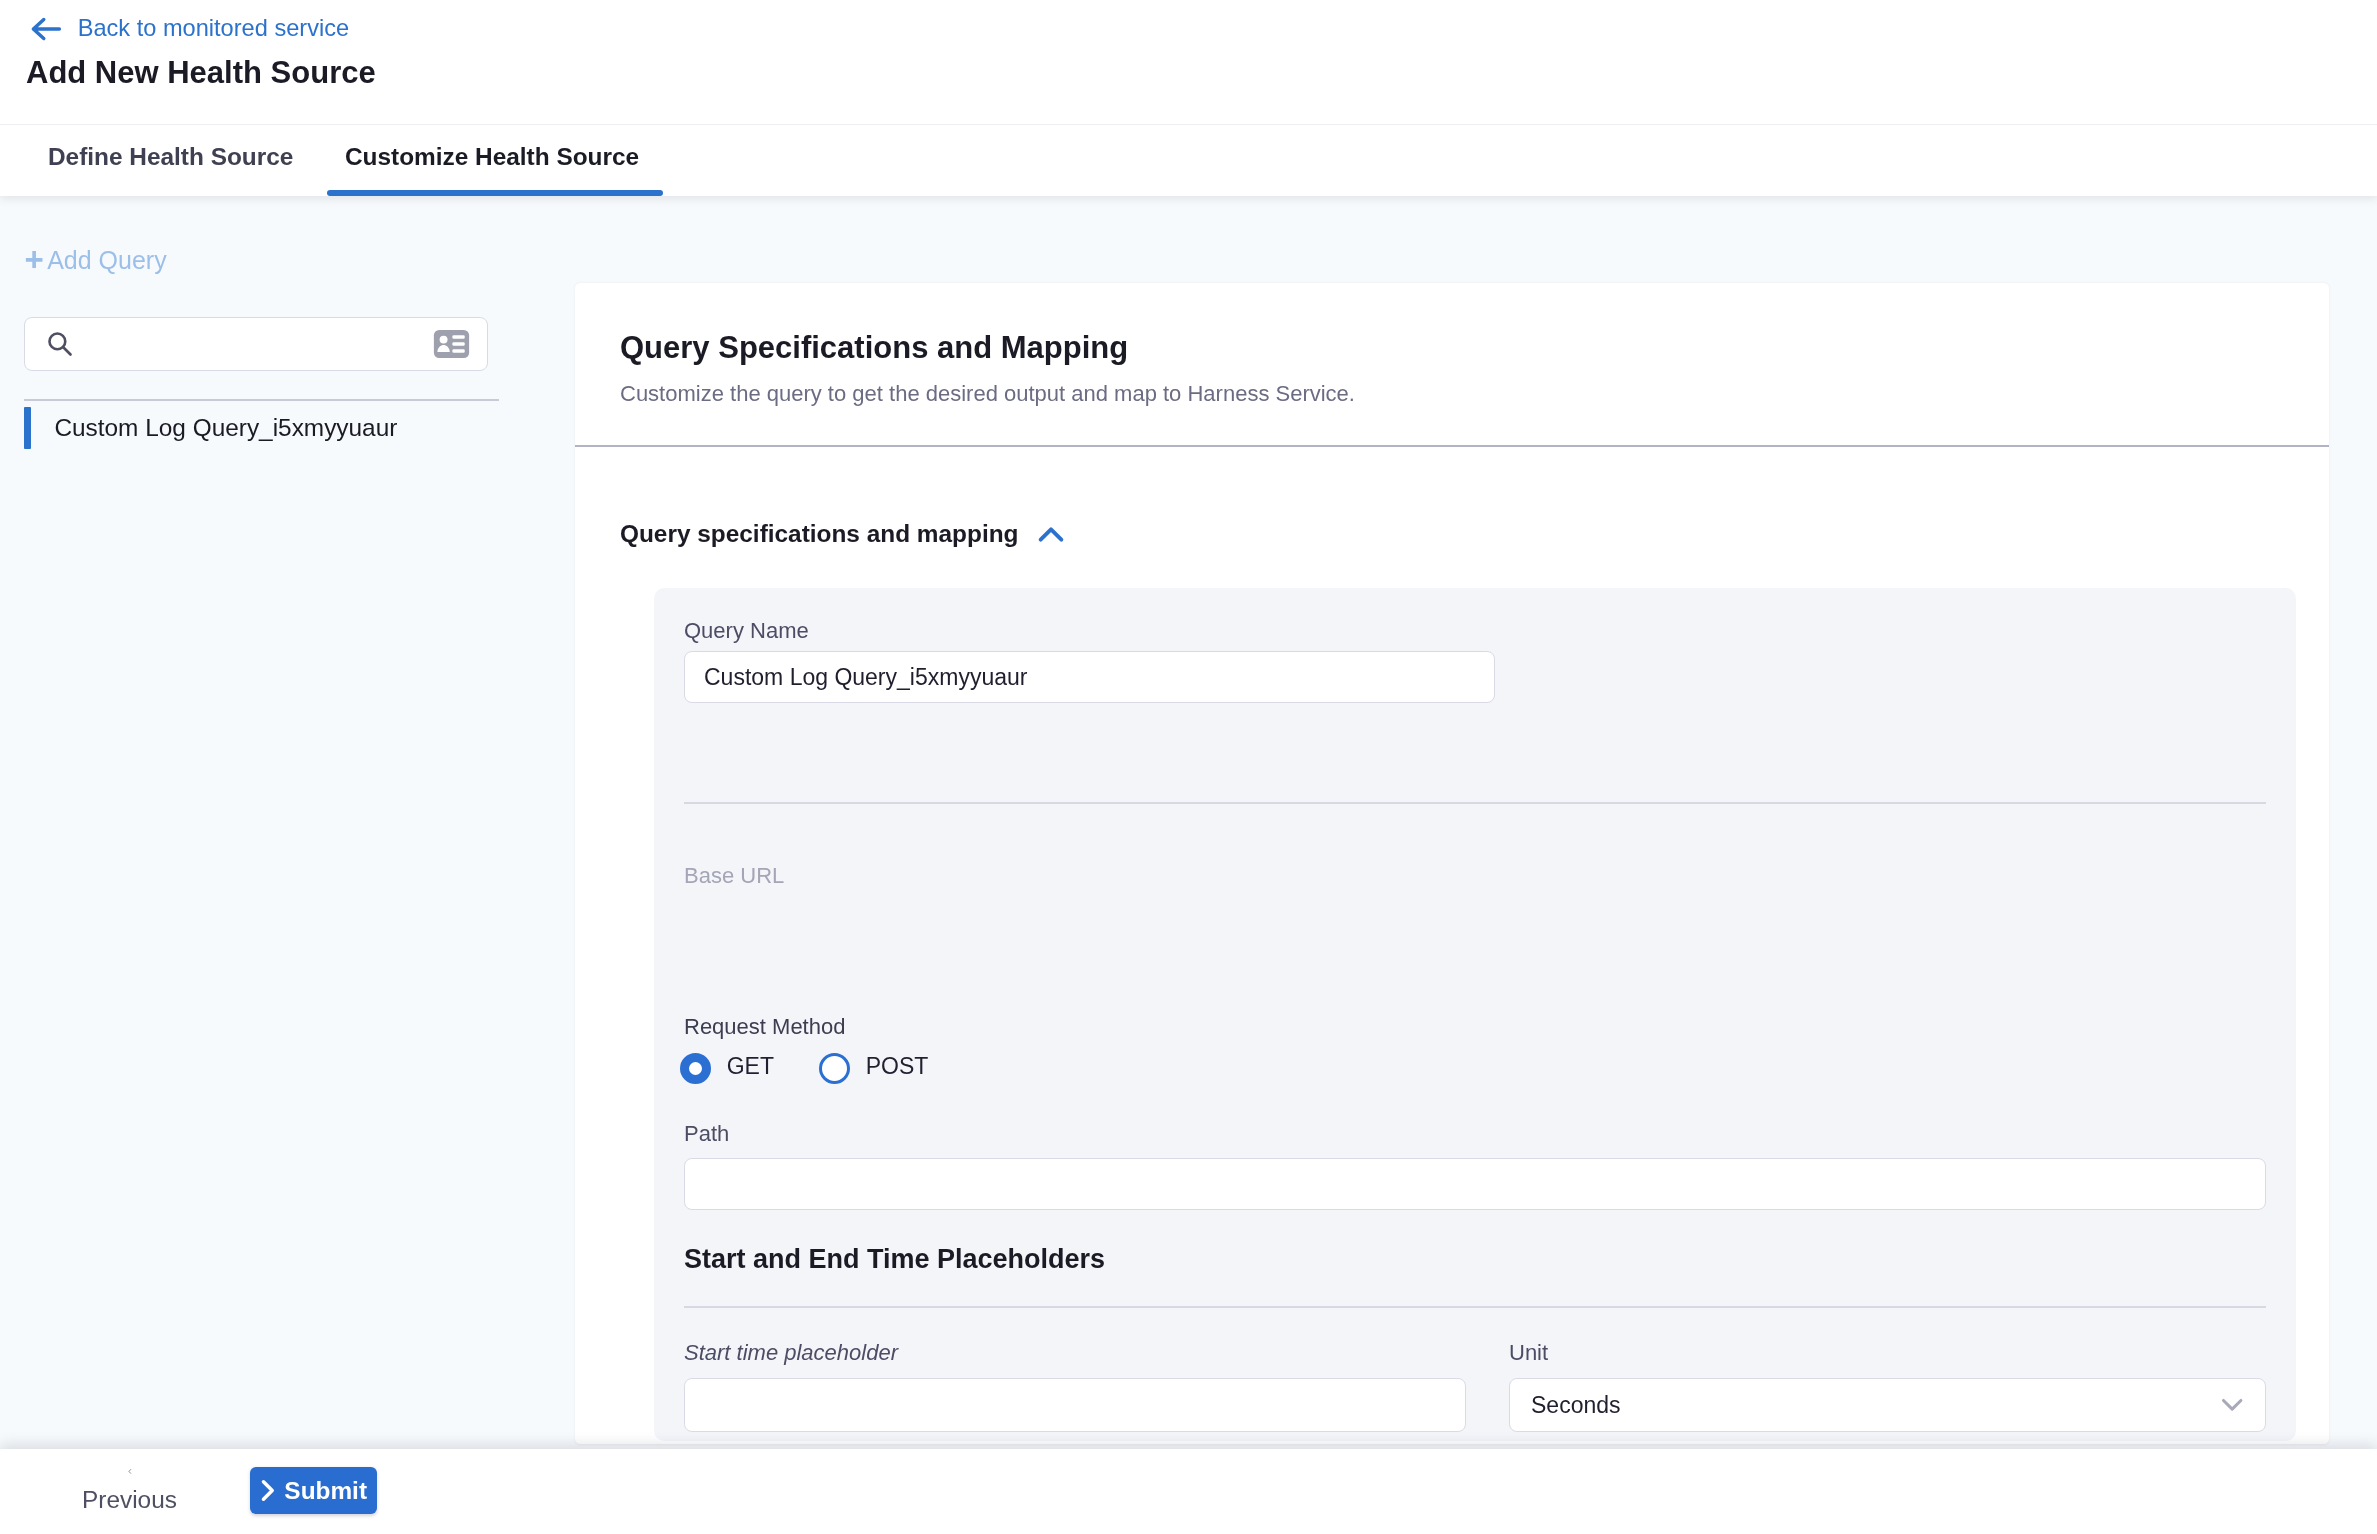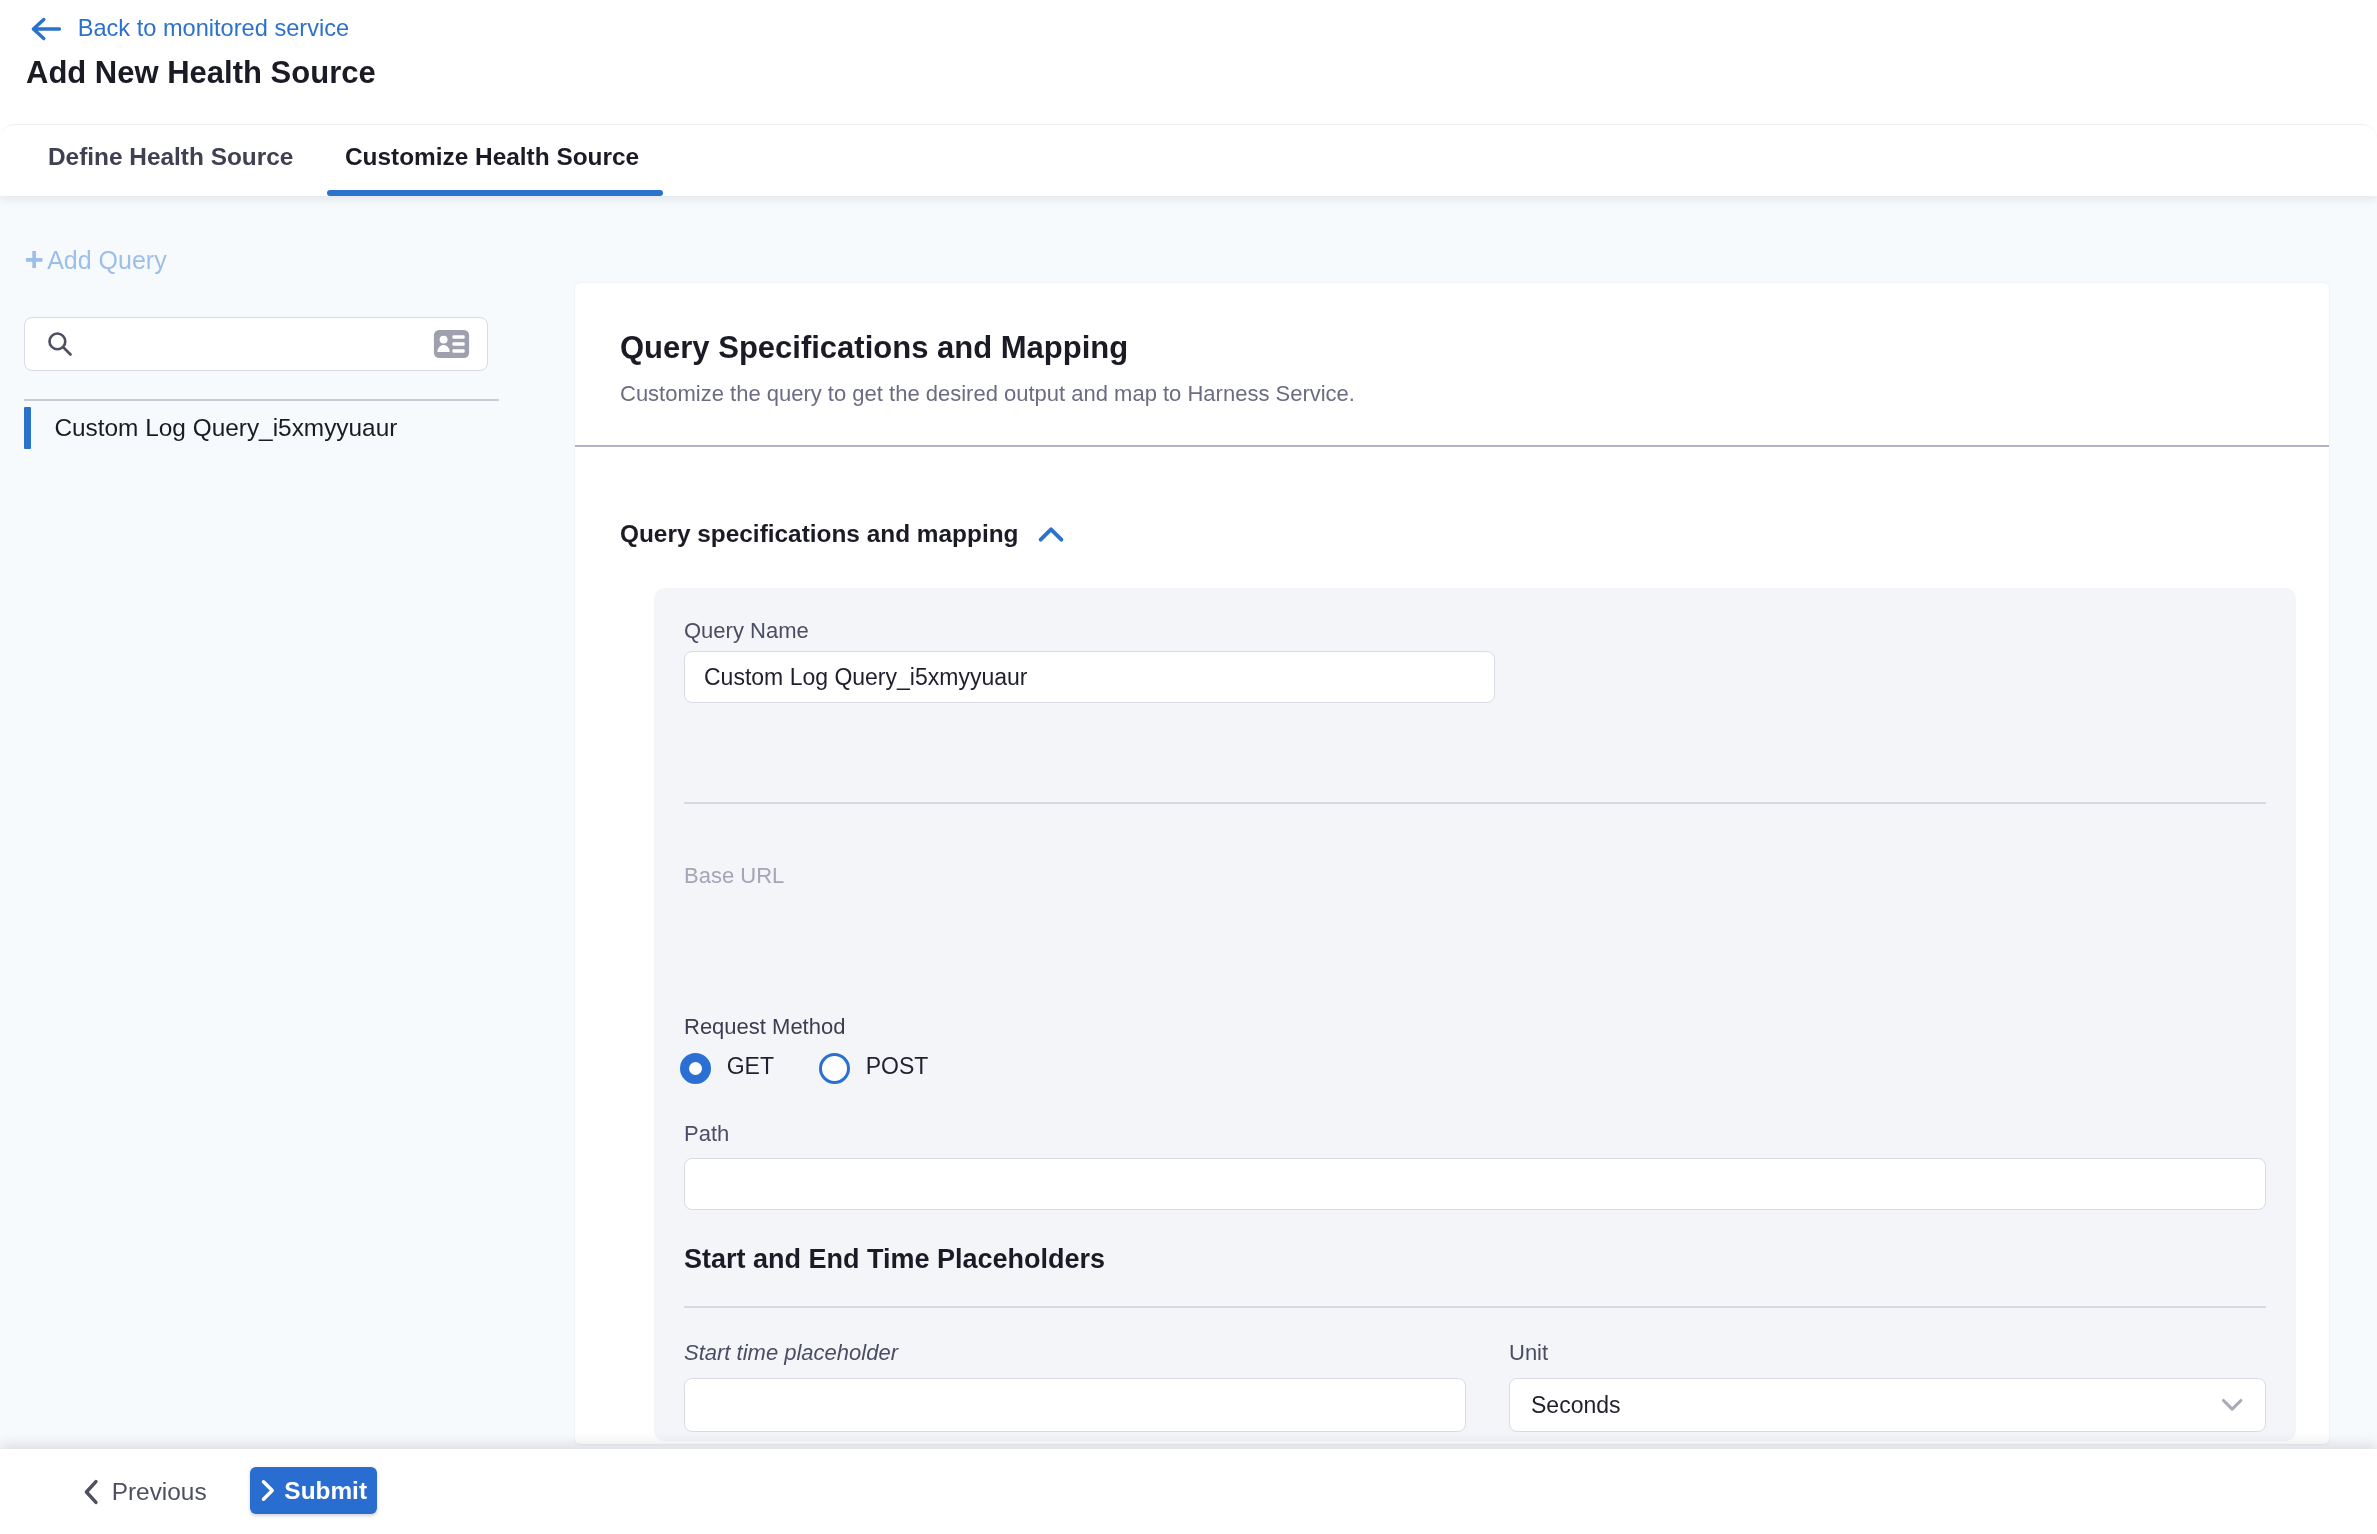--- a/index.html
+++ b/index.html
@@ -23,21 +23,20 @@
     display: flex; align-items: center; gap: 15.7px; cursor: pointer;
   }
   .back-row .back-text { font-size: 23.6px; color: #2b72cd; }
   .page-title {
     position: absolute; left: 26px; top: 55px;
     font-size: 31px; font-weight: 700; color: #1b1b26;
   }
   .tabs-row {
     position: absolute; left: 0; top: 124px; width: 100%; height: 72px;
     border-top: 0.9px solid #eceef2;
-    border-radius: 15px;
   }
   .tab {
     position: absolute; top: 17.5px; font-size: 24.4px; cursor: pointer; white-space: nowrap;
   }
   .tab.inactive { left: 48px; color: #3f4052; font-weight: 600; }
   .tab.active   { left: 345px; color: #1b1b26; font-weight: 700; }
   .tab-underline {
     position: absolute; left: 327px; top: 65px; width: 336px; height: 6.1px;
     background: #2b72cd; border-radius: 3.5px;
   }
@@ -118,21 +117,21 @@
 
   
   .bottom-bar {
     position: absolute; left: 0; top: 1449px; width: 100%; height: 86px;
     background: #ffffff; z-index: 6;
     box-shadow: 0 -5.2px 12.2px rgba(96,97,112,0.18);
   }
   .prev-button {
     position: absolute; left: 75px; top: 20px; height: 45px;
     display: flex; align-items: center; gap: 12.2px; cursor: pointer;
-    padding: 0 7px; border-radius: 7px;
+    padding: 0 7px; border-radius: 7px; flex-direction: column;
   }
   .prev-button .prev-text { font-size: 24.4px; color: #4e4f62; font-weight: 500; }
   .submit-button {
     position: absolute; left: 250px; top: 18.3px; width: 127px; height: 47px;
     background: #2a6dd1; border-radius: 6px; cursor: pointer;
     display: flex; align-items: center; justify-content: center; gap: 8.7px;
     box-shadow: 0 1.7px 3.5px rgba(40,41,61,0.2);
   }
   .submit-button .submit-text { font-size: 24.4px; color: #ffffff; font-weight: 700; }
 

